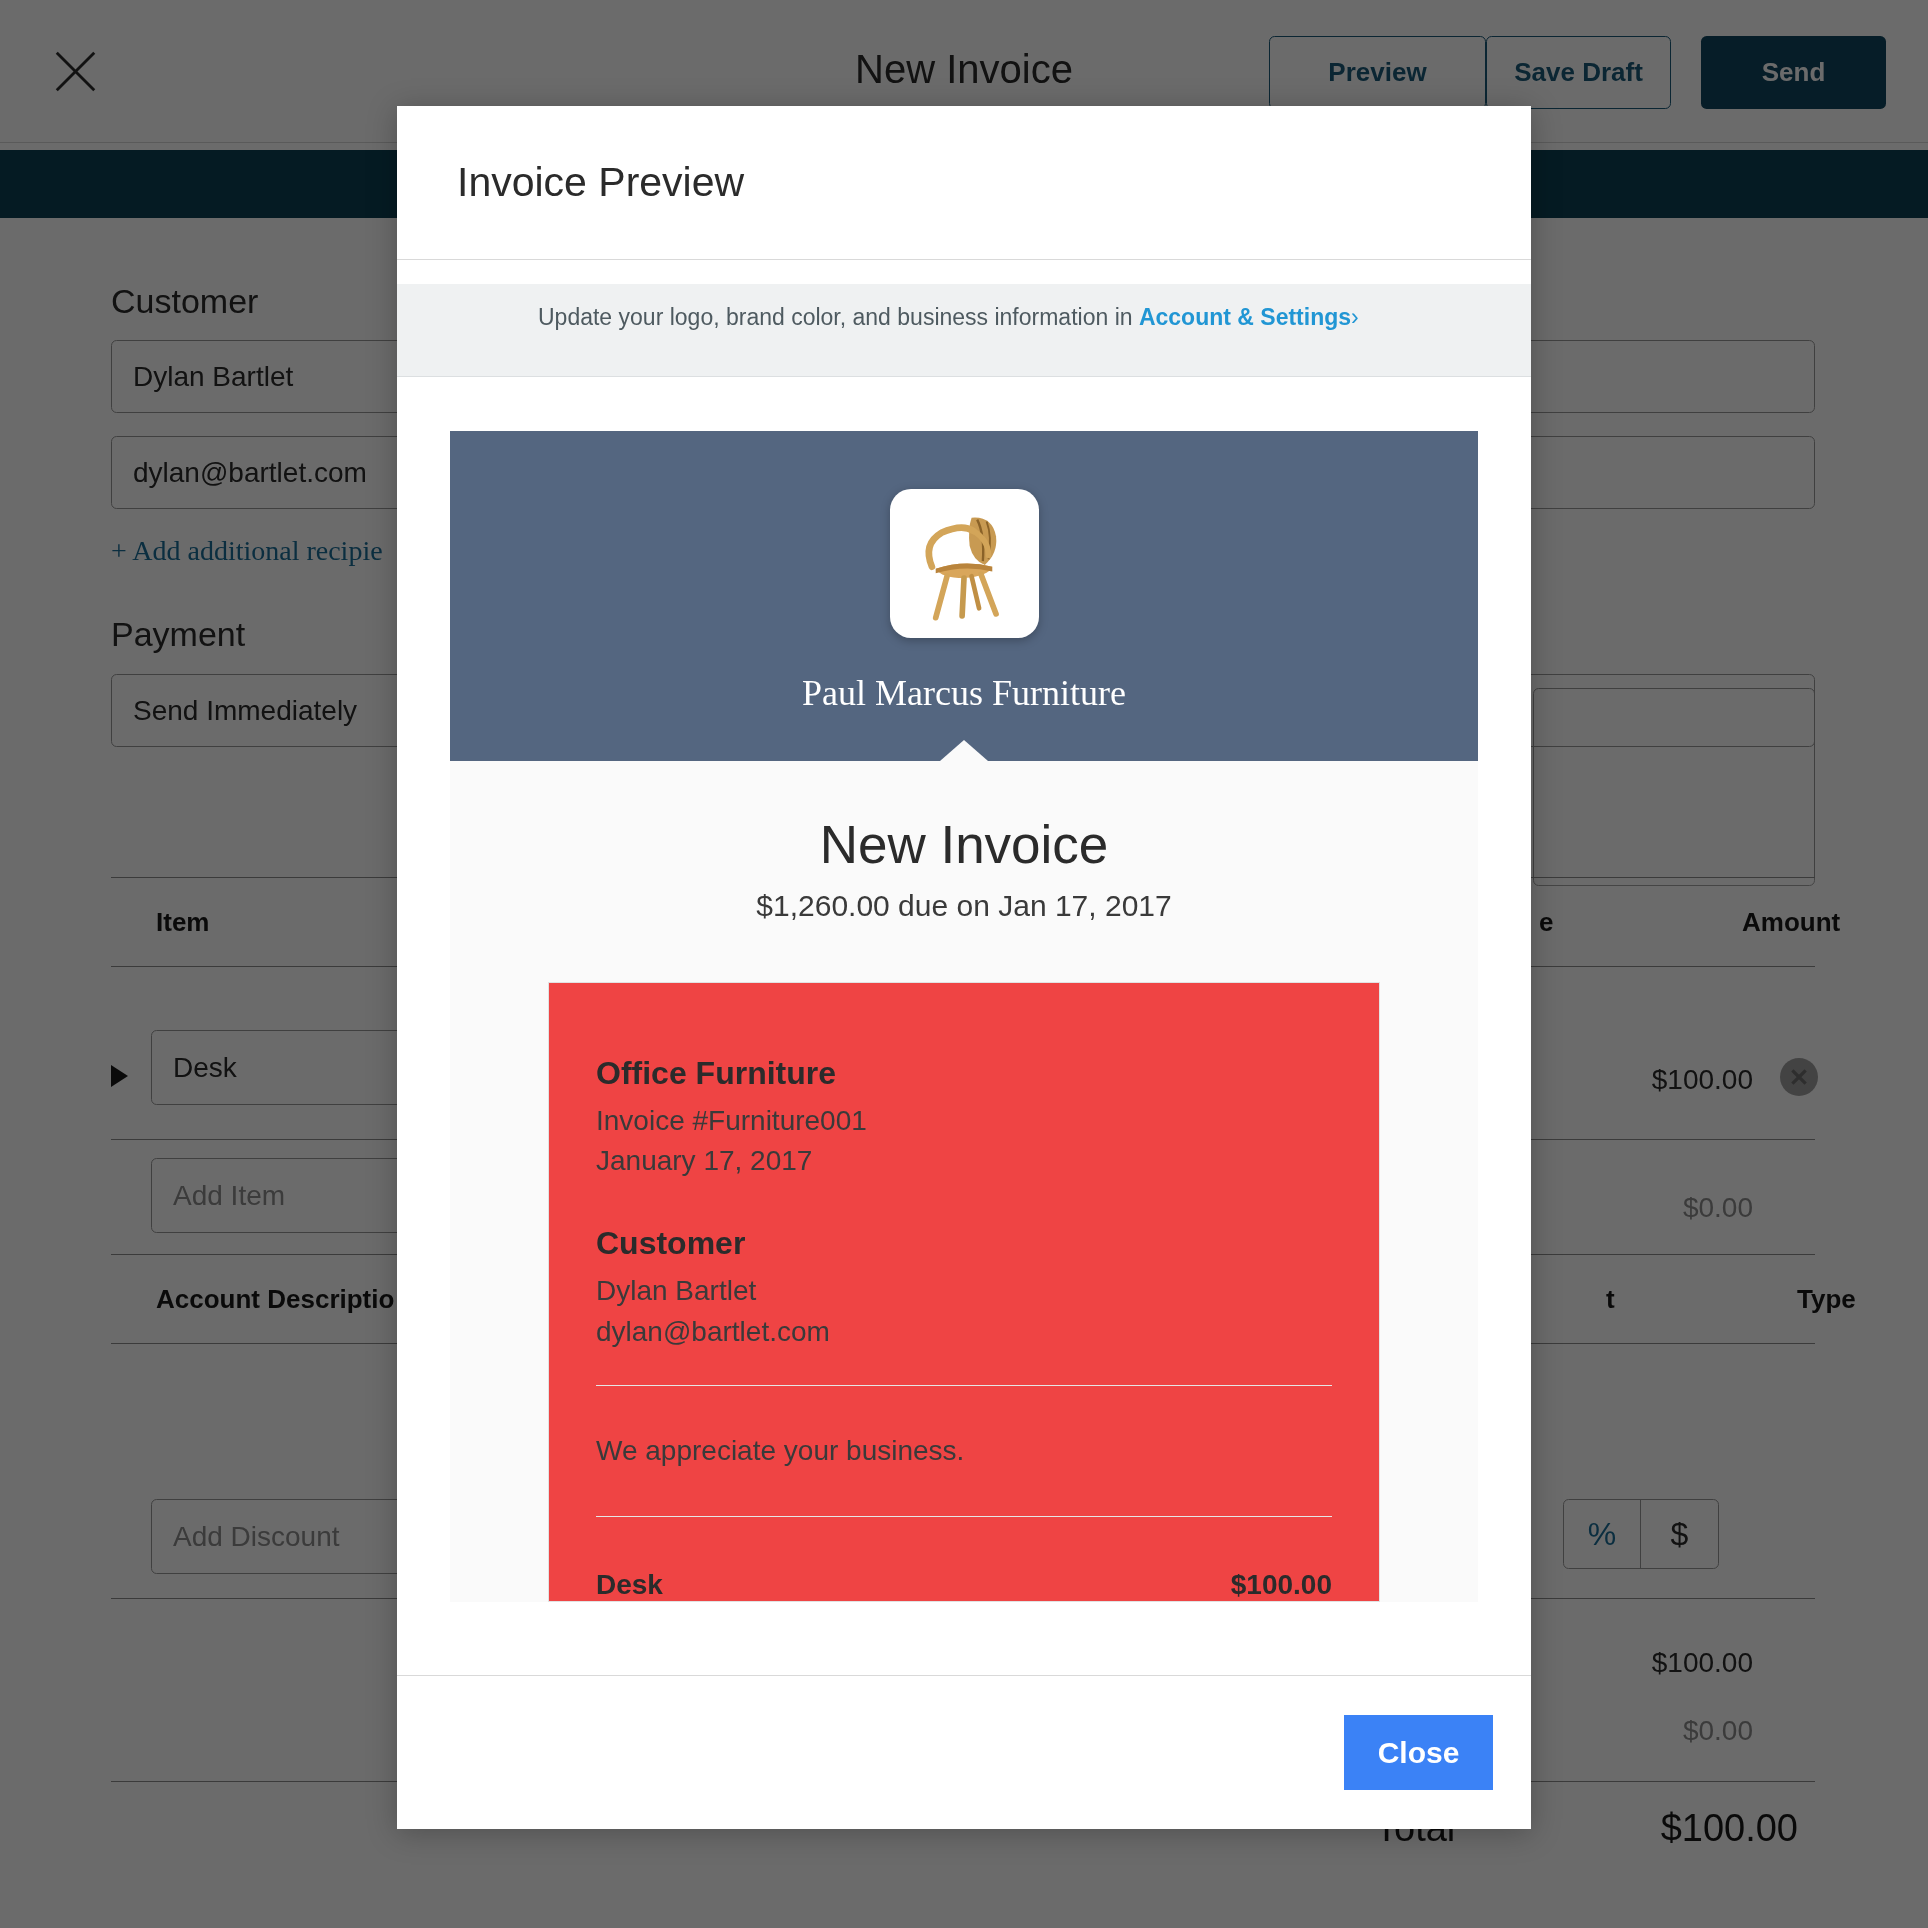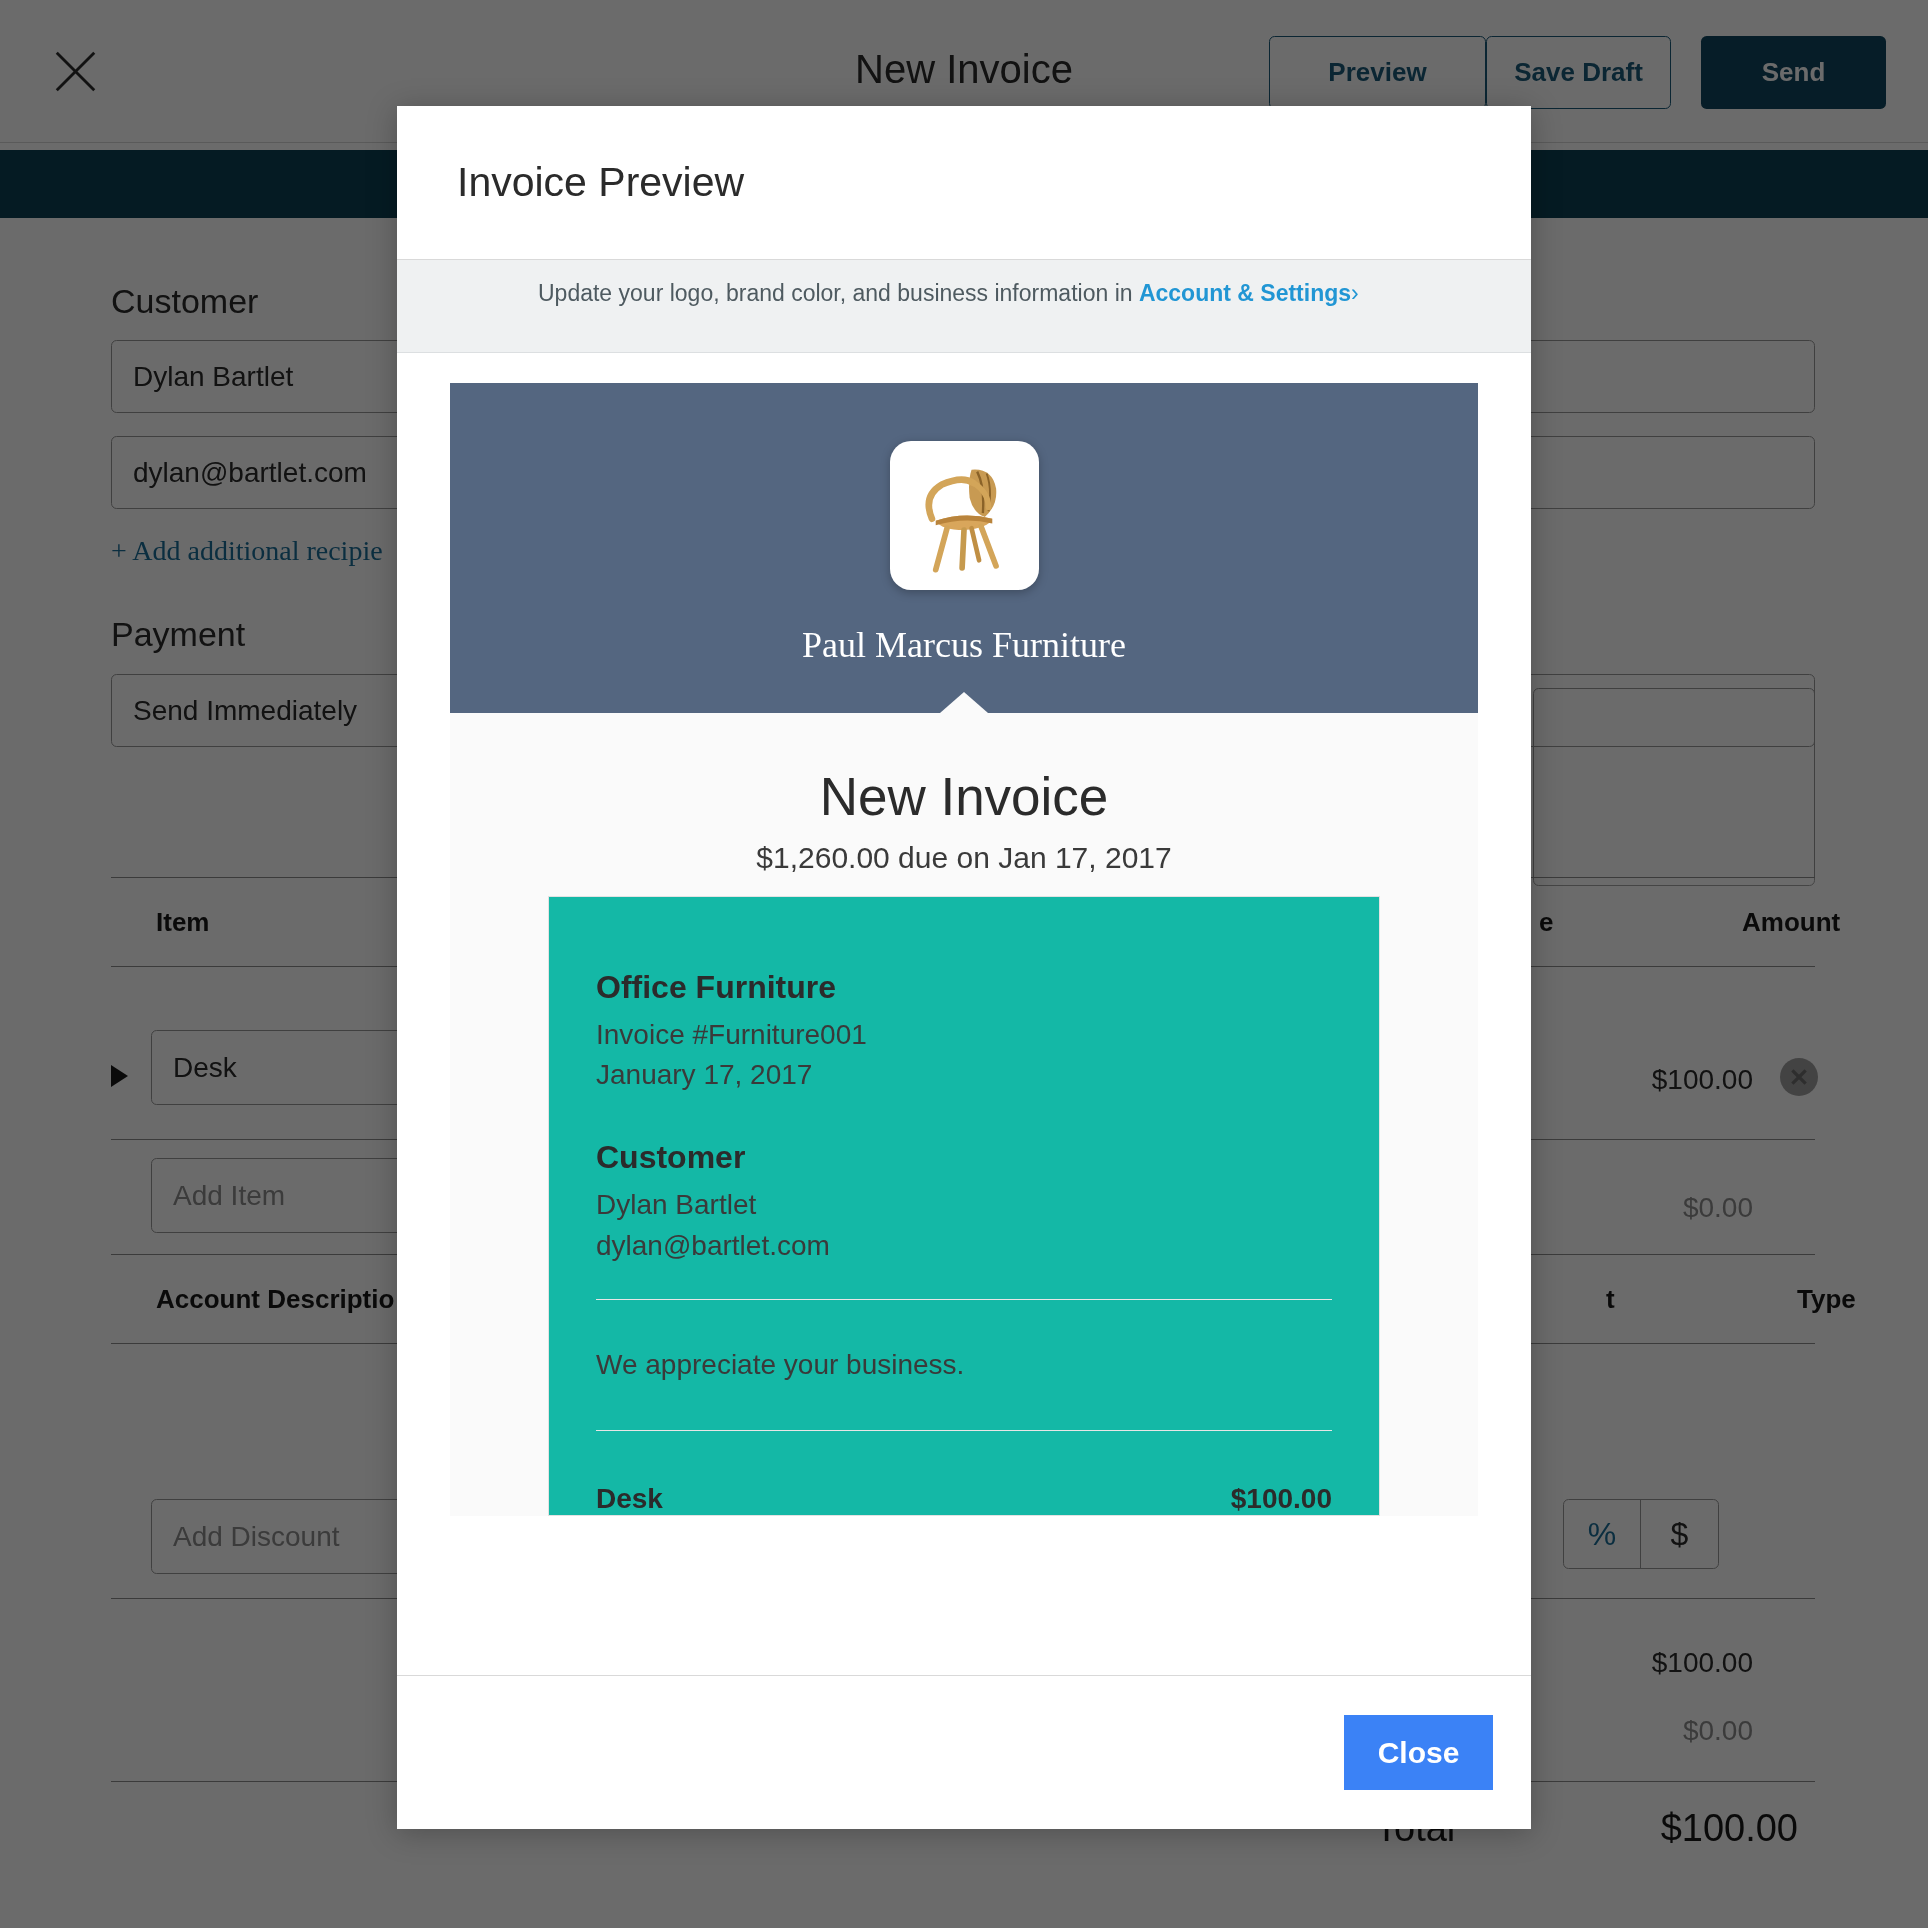--- a/index.html
+++ b/index.html
@@ -190,20 +190,21 @@
   
   #modal {
     position: absolute;
     left: 397px; top: 106px;
     width: 1134px; height: 1723px;
     background: #ffffff;
     z-index: 100;
     display: flex;
     flex-direction: column;
     box-shadow: 0 3.8px 28px rgba(0,0,0,0.25);
+    gap: 24px;
   }
   .modal-header {
     height: 154px;
     border-bottom: 0.9px solid #d9d9d9;
     display: flex;
     align-items: center;
     padding-left: 60px;
     flex: 0 0 auto;
   }
   .modal-header h2 {
@@ -277,22 +278,22 @@
     font-size: 53px;
     font-weight: 400;
     color: #2b2b2b;
   }
   .inv-due {
     margin-top: 14px;
     font-size: 30px;
     color: #3a3a3a;
   }
   .inv-card {
-    margin: 21px 98px 0;
-    background: #14b8a6;
+    margin: 59px 98px 0;
+    background: #ef4444;
     border: 0.9px solid #e2e2e2;
     text-align: left;
     padding: 72px 47px 0;
     min-height: 282px;
   }
   .inv-card h3 {
     font-size: 32px;
     font-weight: 700;
     color: #2b2b2b;
     margin-bottom: 9.4px;

